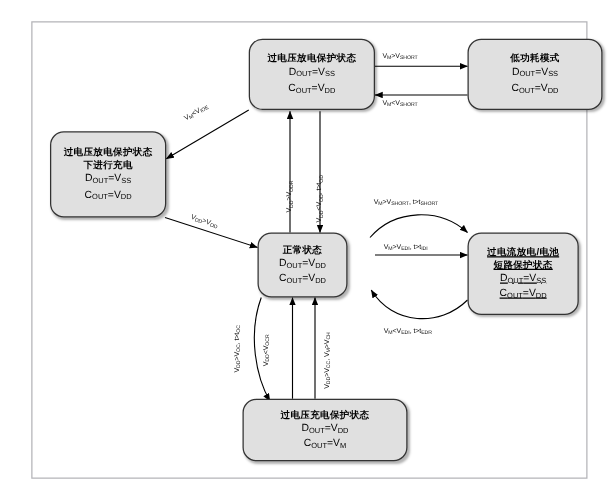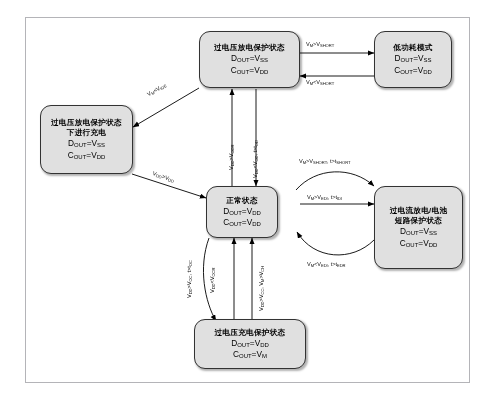--- a/index.html
+++ b/index.html
@@ -119,47 +119,47 @@
       <path d="M252,319 L252,238"></path>
     </g>
   </svg>
 
   <div class="state" style="left:199px; top:31px; width:101px; height:57px;">
     <div class="title">过电压放电保护状态</div>
     <div class="eq">D<sub>OUT</sub>=V<sub>SS</sub></div>
     <div class="eq">C<sub>OUT</sub>=V<sub>DD</sub></div>
   </div>
 
-  <div class="state" style="left:374px; top:31px; width:78px; height:57px;">
+  <div class="state" style="left:374px; top:31px; width:108px; height:57px;">
     <div class="title">低功耗模式</div>
     <div class="eq">D<sub>OUT</sub>=V<sub>SS</sub></div>
     <div class="eq">C<sub>OUT</sub>=V<sub>DD</sub></div>
   </div>
 
   <div class="state" style="left:40px; top:105px; width:93px; height:69px;">
     <div class="title">过电压放电保护状态
 下进行充电</div>
     <div class="eq">D<sub>OUT</sub>=V<sub>SS</sub></div>
     <div class="eq">C<sub>OUT</sub>=V<sub>DD</sub></div>
   </div>
 
   <div class="state" style="left:206px; top:186px; width:72px; height:52px;">
     <div class="title">正常状态</div>
     <div class="eq">D<sub>OUT</sub>=V<sub>DD</sub></div>
     <div class="eq">C<sub>OUT</sub>=V<sub>DD</sub></div>
   </div>
 
-  <div class="state" style="left:374px; top:186px; width:89px; height:83px;">
+  <div class="state" style="left:374px; top:186px; width:89px; height:66px;text-decoration:underline;">
     <div class="title">过电流放电/电池
 短路保护状态</div>
     <div class="eq">D<sub>OUT</sub>=V<sub>SS</sub></div>
     <div class="eq">C<sub>OUT</sub>=V<sub>DD</sub></div>
   </div>
 
-  <div class="state" style="left:194px; top:319px; width:112px; height:50px;">
+  <div class="state" style="left:194px; top:319px; width:132px; height:50px;">
     <div class="title">过电压充电保护状态</div>
     <div class="eq">D<sub>OUT</sub>=V<sub>DD</sub></div>
     <div class="eq">C<sub>OUT</sub>=V<sub>M</sub></div>
   </div>
 
   <div class="lbl" style="left:306px; top:41px;">V<sub>M</sub>&gt;V<sub>SHORT</sub></div>
 
   <div class="lbl" style="left:306px; top:79px;">V<sub>M</sub>&lt;V<sub>SHORT</sub></div>
 
   <div class="lbl" style="left:146px; top:92px; transform:rotate(-30deg); transform-origin:left top;">V<sub>M</sub>&lt;V<sub>IOE</sub></div>

